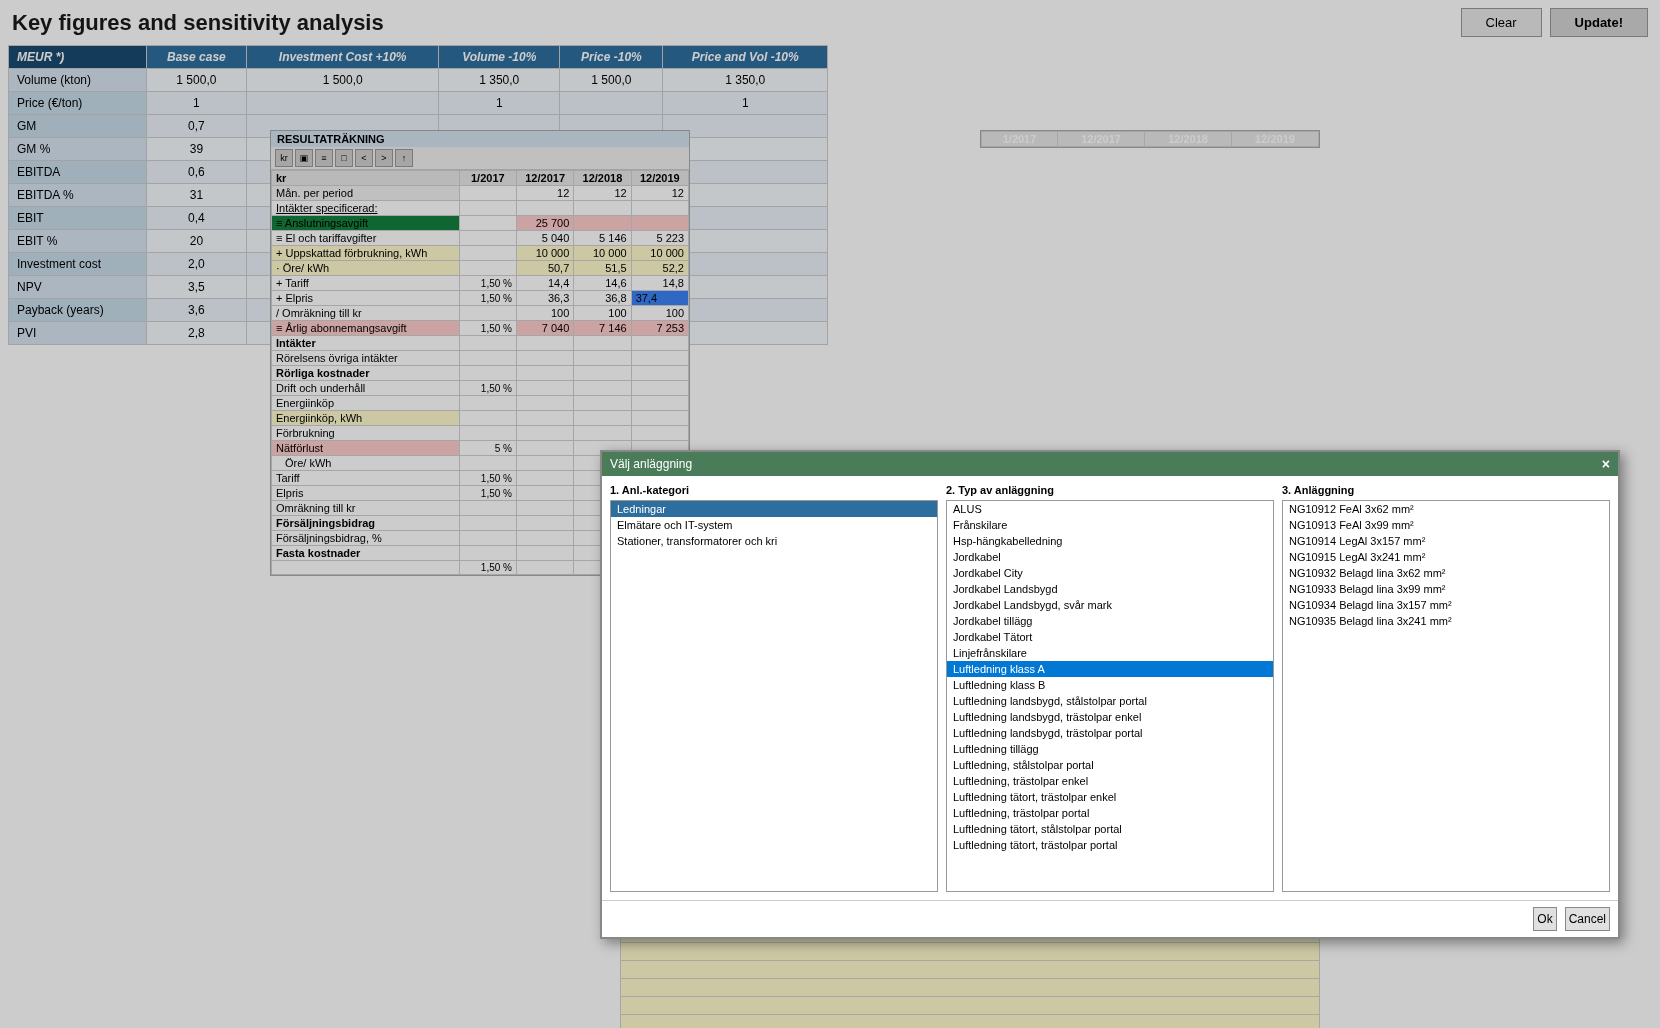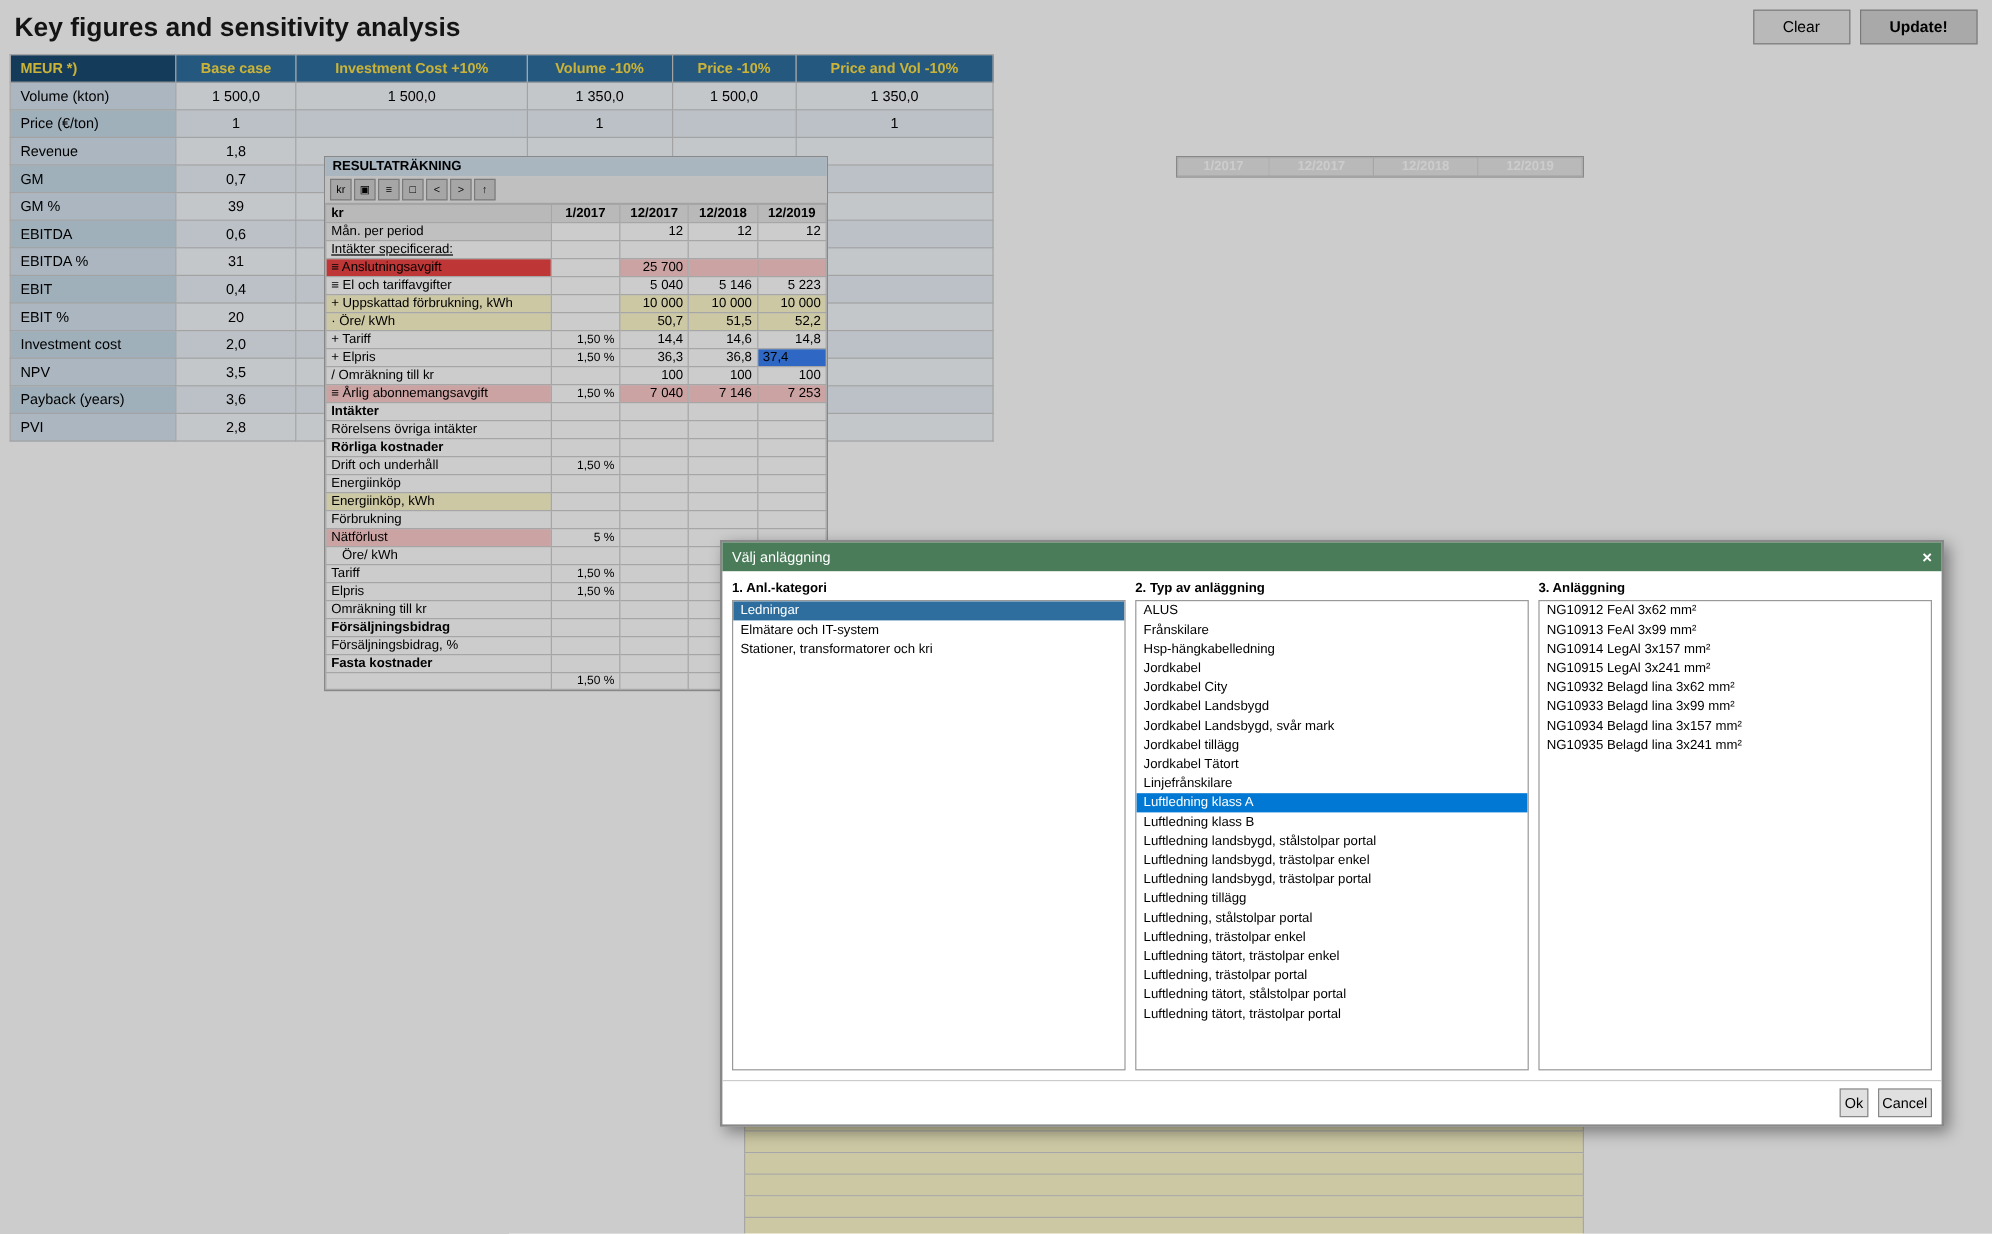--- a/index.html
+++ b/index.html
@@ -22,22 +22,23 @@
 
     
     .key-figures-table { width: 820px; border-collapse: collapse; }
     .key-figures-table th, .key-figures-table td {
       border: 1px solid #ccc;
       padding: 4px 8px;
       text-align: center;
     }
     .key-figures-table th {
       background: #2d6e9e;
-      color: #fde047;
+      color: #ffffff;
       font-weight: bold;
+      font-style: italic;
     }
     .key-figures-table th:first-child { background: #1a4a70; text-align: left; }
     .key-figures-table td:first-child { background: #d6e4f0; text-align: left; font-weight: 500; }
     .key-figures-table tr:nth-child(even) td { background: #eaf2f8; }
     .key-figures-table tr:nth-child(even) td:first-child { background: #c8dcea; }
     .key-figures-table td { background: #f5f9fd; }
 
     
     .spreadsheet-panel {
       position: absolute;
@@ -221,28 +222,20 @@
     <td style="background:#f5f9fd;">1 500,0</td>
     <td style="background:#f5f9fd;">1 350,0</td>
   </tr>
           <tr>
     <td style="background:#c8dcea;text-align:left;">Price (€/ton)</td>
     <td style="background:#eaf2f8;">1</td>
     <td style="background:#eaf2f8;"></td>
     <td style="background:#eaf2f8;">1</td>
     <td style="background:#eaf2f8;"></td>
     <td style="background:#eaf2f8;">1</td>
-  </tr>
-          <tr>
-    <td style="background:#d6e4f0;text-align:left;">Revenue</td>
-    <td style="background:#f5f9fd;">1,8</td>
-    <td style="background:#f5f9fd;"></td>
-    <td style="background:#f5f9fd;"></td>
-    <td style="background:#f5f9fd;"></td>
-    <td style="background:#f5f9fd;"></td>
   </tr>
           <tr>
     <td style="background:#c8dcea;text-align:left;">GM</td>
     <td style="background:#eaf2f8;">0,7</td>
     <td style="background:#eaf2f8;"></td>
     <td style="background:#eaf2f8;"></td>
     <td style="background:#eaf2f8;"></td>
     <td style="background:#eaf2f8;"></td>
   </tr>
           <tr>
@@ -353,21 +346,21 @@
             <td style="text-align:right;">12</td>
           </tr>
           <tr>
             <td style="background:#fff;text-decoration:underline;">Intäkter specificerad:</td>
             <td></td>
             <td style="background: rgb(255, 255, 255); text-align: right;"></td>
             <td style="background: rgb(255, 255, 255); text-align: right;"></td>
             <td style="background: rgb(255, 255, 255); text-align: right;"></td>
           </tr>
           <tr>
-            <td style="background:#ef4444;">≡ Anslutningsavgift</td>
+            <td style="background:#15803d;">≡ Anslutningsavgift</td>
             <td></td>
             <td style="background: rgb(255, 204, 204); text-align: right;">25 700</td>
             <td style="background: rgb(255, 204, 204); text-align: right;"></td>
             <td style="background: rgb(255, 204, 204); text-align: right;"></td>
           </tr>
           <tr>
             <td style="background:#fff;">≡ El och tariffavgifter</td>
             <td></td>
             <td style="background: rgb(255, 255, 255); text-align: right;">5 040</td>
             <td style="background: rgb(255, 255, 255); text-align: right;">5 146</td>

